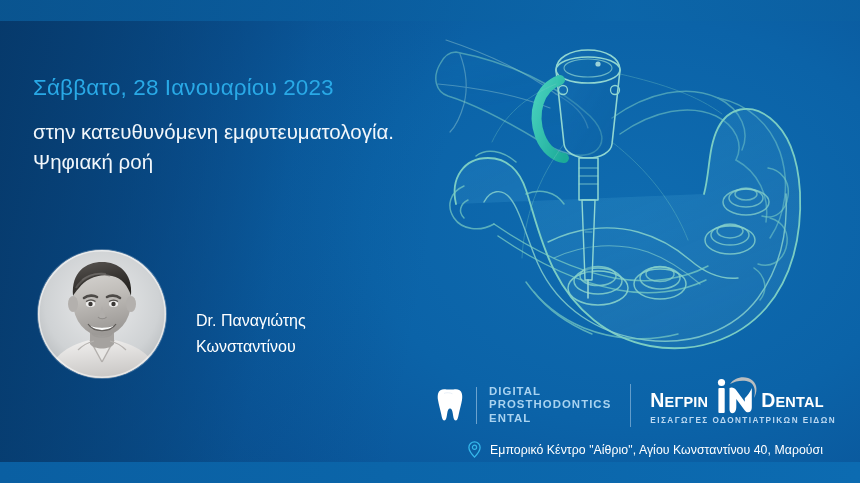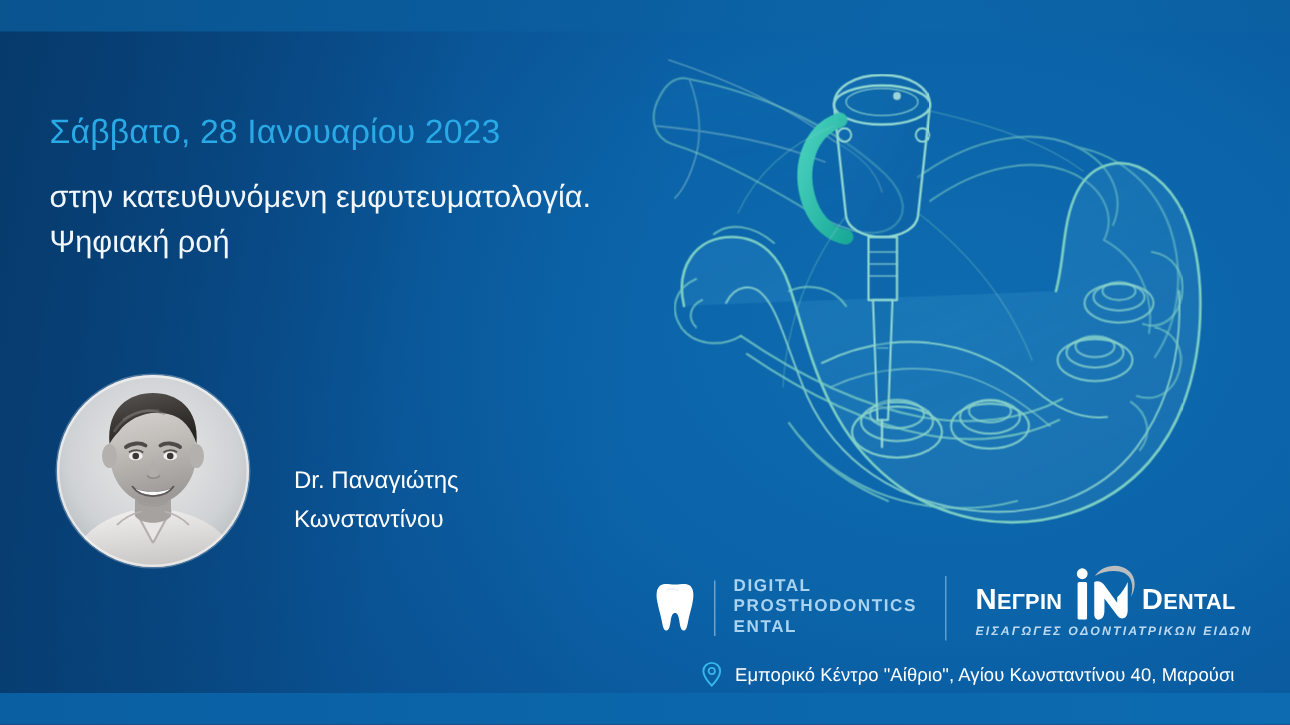--- a/index.html
+++ b/index.html
@@ -163,21 +163,20 @@
     display: block;
   }
   .negrin-sub {
     margin-top: 4px;
     font-size: 8.2px;
     font-weight: bold;
     letter-spacing: 1.45px;
     color: #bcd9f2;
     text-align: center;
     white-space: nowrap;
-    font-style: italic;
   }
 
   
   .address {
     position: absolute;
     left: 468px;
     top: 441px;
     display: flex;
     align-items: center;
     white-space: nowrap;

